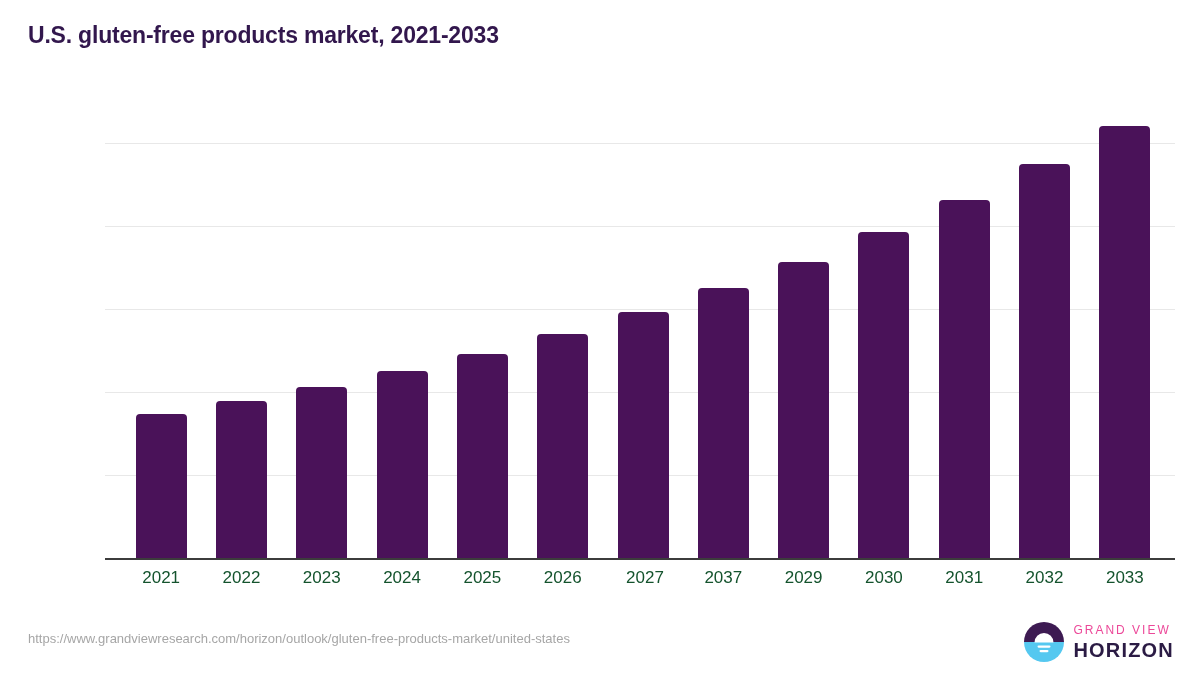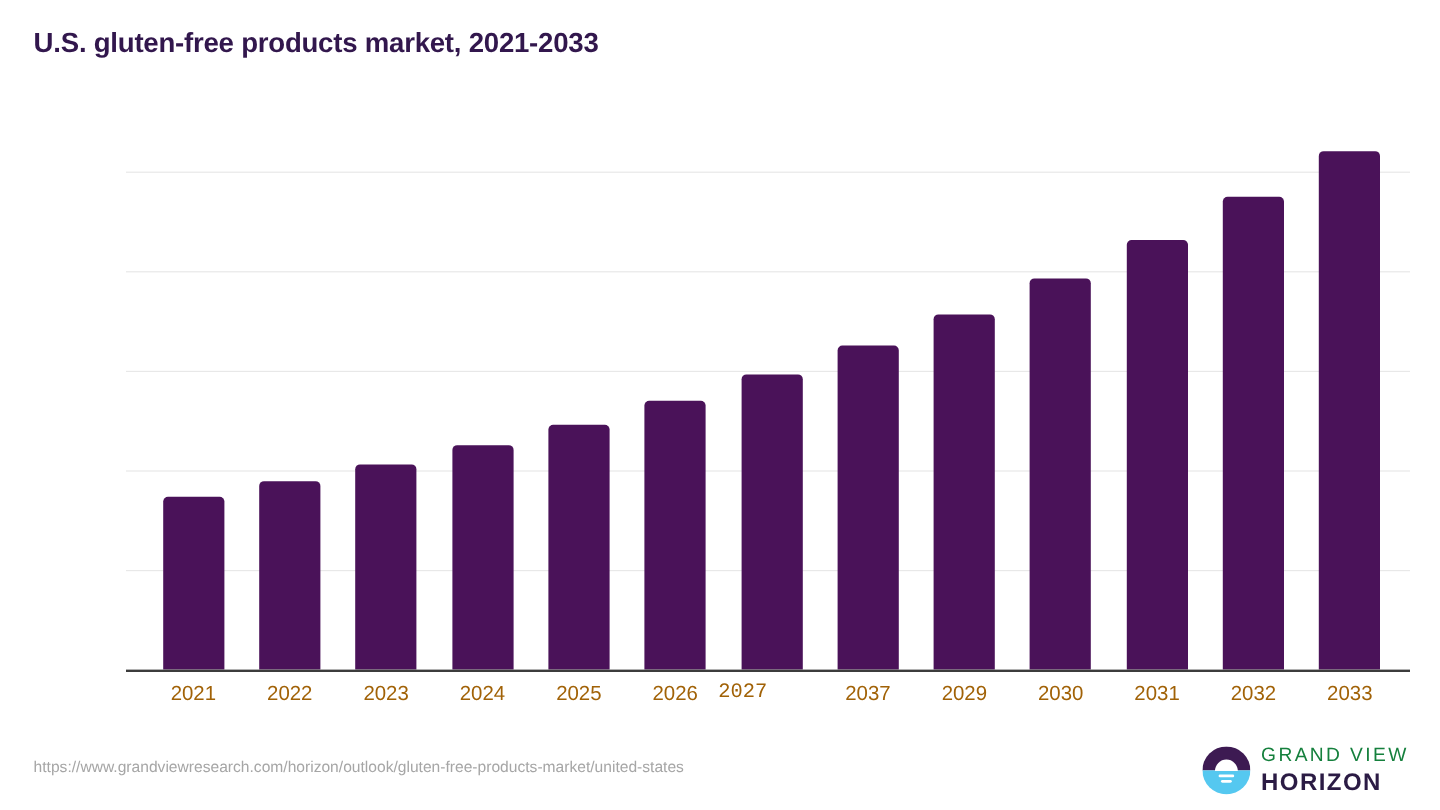--- a/index.html
+++ b/index.html
@@ -66,21 +66,21 @@
     border-radius: 4px 4px 0 0;
   }
 
   
   .x-tick-label {
     position: absolute;
     top: 568px;
     width: 90px;
     text-align: center;
     font-size: 17px;
-    color: #a16207;
+    color: #14532d;
   }
 
   
   #source-url {
     position: absolute;
     left: 28px;
     top: 631px;
     font-size: 13px;
     color: #a6a6a6;
     white-space: nowrap;
@@ -98,23 +98,23 @@
     height: 40px;
     flex: 0 0 auto;
   }
   #logo-text {
     display: flex;
     flex-direction: column;
     justify-content: center;
     line-height: 1;
   }
   #logo-text-top {
-    font-size: 16px;
+    font-size: 12px;
     letter-spacing: 2.0px;
-    color: #15803d;
+    color: #ec4899;
   }
   #logo-text-bottom {
     font-size: 20px;
     font-weight: bold;
     letter-spacing: 1.2px;
     color: #2b1b44;
     margin-top: 4px;
   }
 </style>
 </head>
@@ -151,21 +151,21 @@
   </div>
 
   <div id="axis-line-x"></div>
   <div id="x-tick-labels">
       <div class="x-tick-label" style="left: 116.154px;">2021</div>
       <div class="x-tick-label" style="left: 196.462px; text-align: center;">2022</div>
       <div class="x-tick-label" style="left: 276.769px;">2023</div>
       <div class="x-tick-label" style="left: 357.077px;">2024</div>
       <div class="x-tick-label" style="left: 437.385px;">2025</div>
       <div class="x-tick-label" style="left: 517.692px;">2026</div>
-      <div class="x-tick-label" style="left: 574px; font-family: Liberation Mono, monospace;">2027</div>
+      <div class="x-tick-label" style="left: 600px;">2027</div>
       <div class="x-tick-label" style="left: 678.308px;">2037</div>
       <div class="x-tick-label" style="left: 758.615px;">2029</div>
       <div class="x-tick-label" style="left: 838.923px;">2030</div>
       <div class="x-tick-label" style="left: 919.231px;">2031</div>
       <div class="x-tick-label" style="left: 999.538px;">2032</div>
       <div class="x-tick-label" style="left: 1079.85px;">2033</div>
     </div>
 
   <div id="source-url">https://www.grandviewresearch.com/horizon/outlook/gluten-free-products-market/united-states</div>
 

